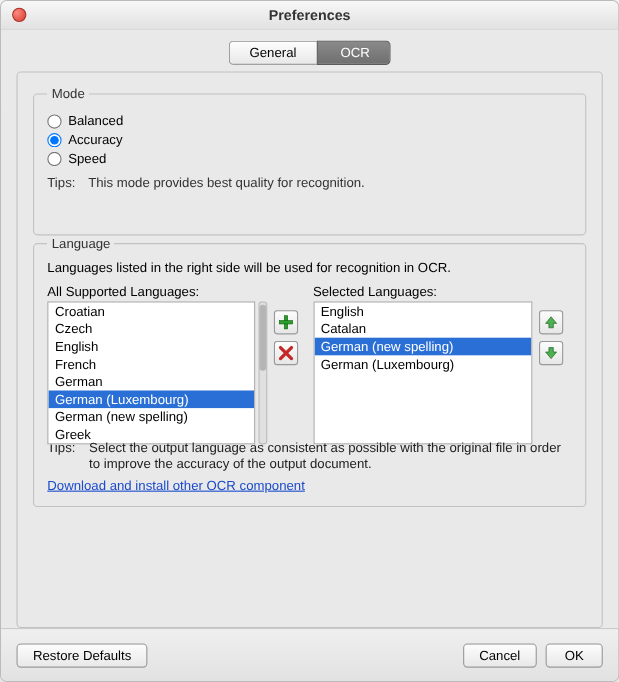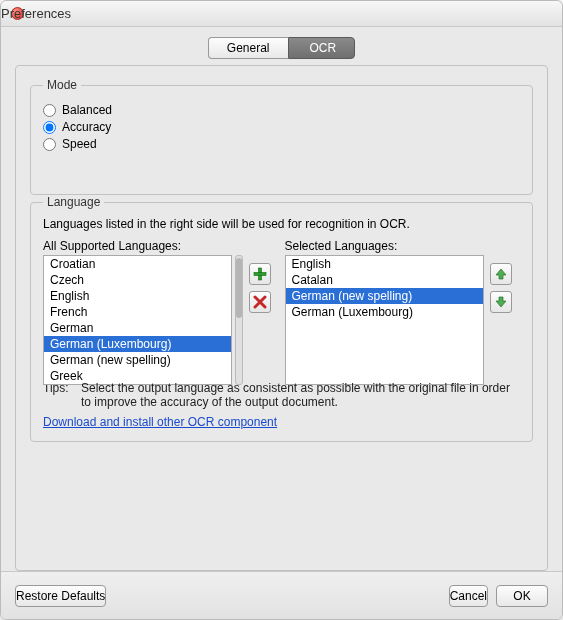--- a/index.html
+++ b/index.html
@@ -35,24 +35,24 @@
   .traffic-close {
     width: 13px; height: 13px;
     border-radius: 50%;
     background: radial-gradient(circle at 30% 30%, #ff8a80, #d63a2e);
     border: 1px solid #a72b21;
     margin-left: 10px;
   }
   .title {
     position: absolute;
     left: 0; right: 0;
-    text-align: left;
+    text-align: center;
     font-size: 13px;
     color: #333;
-    font-weight: 400;
+    font-weight: 700;
     pointer-events: none;
   }
   .body {
     flex: 1;
     padding: 10px 14px 0 14px;
     display: flex;
     flex-direction: column;
     background: #e9e9e9;
   }
   .tabrow {
@@ -184,21 +184,21 @@
     height: 48px;
     border-top: 1px solid #c8c8c8;
     background: linear-gradient(#efefef, #e2e2e2);
     display: flex;
     align-items: center;
     padding: 0 14px;
     border-radius: 0 0 6px 6px;
   }
   .pushbtn {
     height: 22px;
-    padding: 0 0;
+    padding: 0 14px;
     font-size: 12px;
     border: 1px solid #999;
     border-radius: 4px;
     background: linear-gradient(#fdfdfd, #e8e8e8);
     cursor: pointer;
     display: flex;
     align-items: center;
   }
   .spacer { flex: 1; }
   .lang-tips { margin-top: 10px; font-size: 12px; color: #222; }
@@ -229,20 +229,24 @@
           <input type="radio" name="mode" style="">
           <span>Balanced</span>
         </div>
         <div class="radio-row">
           <input type="radio" name="mode" checked="" style="">
           <span>Accuracy</span>
         </div>
         <div class="radio-row">
           <input type="radio" name="mode" style="">
           <span>Speed</span>
+        </div>
+        <div class="tips">
+          <span class="tips-label">Tips:</span>
+          <span>This mode provides best quality for recognition.</span>
         </div>
         <div style="height:28px"></div>
       </fieldset>
 
       <fieldset>
         <legend>Language</legend>
         <div style="margin-bottom:8px;">Languages listed in the right side will be used for recognition in OCR.</div>
 
         <div class="lang-grid">
 

